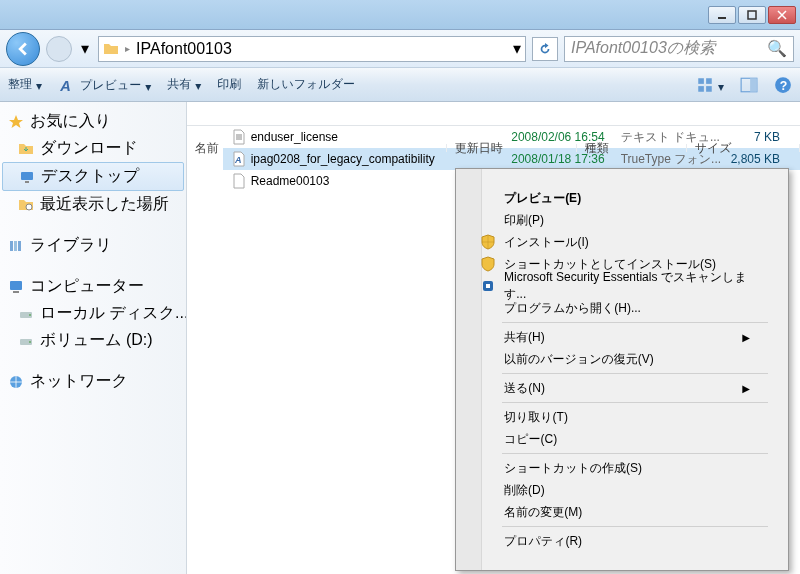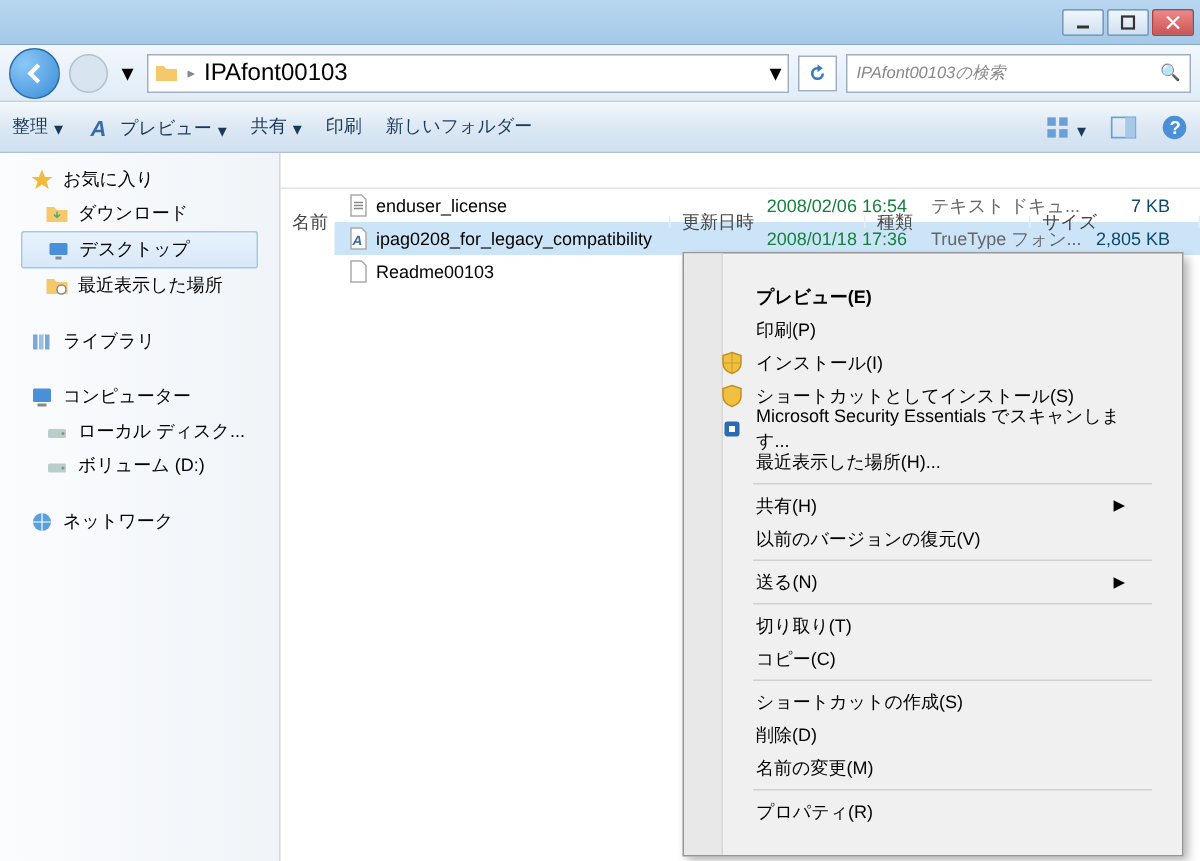--- a/index.html
+++ b/index.html
@@ -16,32 +16,32 @@
 .navbar { height: 38px; background: linear-gradient(to bottom,#f2f7fc,#e0ecf8); display:flex; align-items:center; padding: 0 6px; gap:6px; border-bottom:1px solid #c0d0e0; }
 .nav-back { width:34px; height:34px; border-radius:50%; background: radial-gradient(circle at 30% 30%,#8cc8f8,#3a8cd8); border:1px solid #2a6ca0; display:flex;align-items:center;justify-content:center; }
 .nav-back svg{width:14px;height:14px;fill:#fff;}
 .nav-fwd { width:26px; height:26px; border-radius:50%; background:#d8e4f0; border:1px solid #b0c0d0; }
 .nav-drop { width:14px; height:30px; display:flex;align-items:center;justify-content:center;}
 .addr { flex:1; height:26px; background:#fff; border:1px solid #a0b0c0; display:flex; align-items:center; padding:0 4px; gap:6px; }
 .addr .folder-ico{width:16px;height:16px;}
 .addr .sep{color:#888;font-size:10px;}
 .addr .drop{margin-left:auto;}
 .refresh { width:26px; height:24px; display:flex;align-items:center;justify-content:center; border:1px solid #a0b0c0; background:#fff;}
-.search { width:230px; height:26px; background:#fff; border:1px solid #a0b0c0; display:flex; align-items:center; padding:0 6px; color:#888; font-size:11px; font-style:italic;}
+.search { width:230px; height:26px; background:#fff; border:1px solid #a0b0c0; display:flex; align-items:center; padding:0 6px; color:#888; font-size:16px; font-style:italic;}
 .search .mag{margin-left:auto; font-style:normal;}
 
 
 .toolbar { height:34px; background: linear-gradient(to bottom,#f4f8fc,#dce8f4 50%, #d0e0f0); display:flex; align-items:center; padding:0 8px; gap:16px; font-size:12px; color:#1a3a5a; border-bottom:1px solid #b0c0d0;}
 .tb-item{display:flex;align-items:flex-end;gap:4px;}
 .tb-spacer{flex:1;}
 .tb-icon{width:18px;height:18px;}
 
 
 .main { display:flex; height: calc(574px - 30px - 38px - 34px); }
-.sidebar { width:189px; background: linear-gradient(to right,#fbfcfe,#f0f4f8); border-right:1px solid #d0d8e0; padding:6px 14px; font-size:12px; overflow:hidden;}
+.sidebar { width:189px; background: linear-gradient(to right,#fbfcfe,#f0f4f8); border-right:1px solid #d0d8e0; padding:6px 2px; font-size:16px; overflow:hidden;}
 .sb-group{margin-bottom:14px;}
 .sb-item{display:flex;align-items:center;gap:6px;padding:3px 6px 3px 16px; white-space:nowrap;}
 .sb-head{padding-left:6px;}
 .sb-item.sel{background: linear-gradient(to bottom,#e8f2fc,#d8e8f8); border:1px solid #a0c8e8; border-radius:2px;}
 .sb-ico{width:16px;height:16px; flex-shrink:0;}
 
 .content{flex:1; position:relative;}
 .columns{display:flex; border-bottom:1px solid #e0e4e8; height:24px; font-size:12px; color:#444;}
 .col{padding:4px 8px; border-right:1px solid #e8ecf0; display:flex; align-items:center;margin-top:42px;}
 .col-name{width:260px;} .col-date{width:130px;} .col-type{width:110px;} .col-size{flex:1;}
@@ -314,21 +314,21 @@
       <span>ショートカットとしてインストール(S)</span>
       </div>
     <div class="ctx-item">
       <svg class="ctx-ico" viewBox="0 0 16 16">
           <rect x="3" y="3" width="10" height="10" rx="2" fill="#2a6ab0"></rect>
           <path d="M6 6h4v4H6z" fill="#fff"></path>
         </svg>
       <span>Microsoft Security Essentials でスキャンします...</span>
       </div>
     <div class="ctx-item">
-        <span>最近表示した場所(H)...</span>
+        <span>プログラムから開く(H)...</span>
       </div>
     <div class="ctx-sep"></div>
     <div class="ctx-item">
         <span>共有(H)</span>
         <span class="ctx-arrow">▶</span>
       </div>
     <div class="ctx-item">
         <span>以前のバージョンの復元(V)</span>
       </div>
     <div class="ctx-sep"></div>

